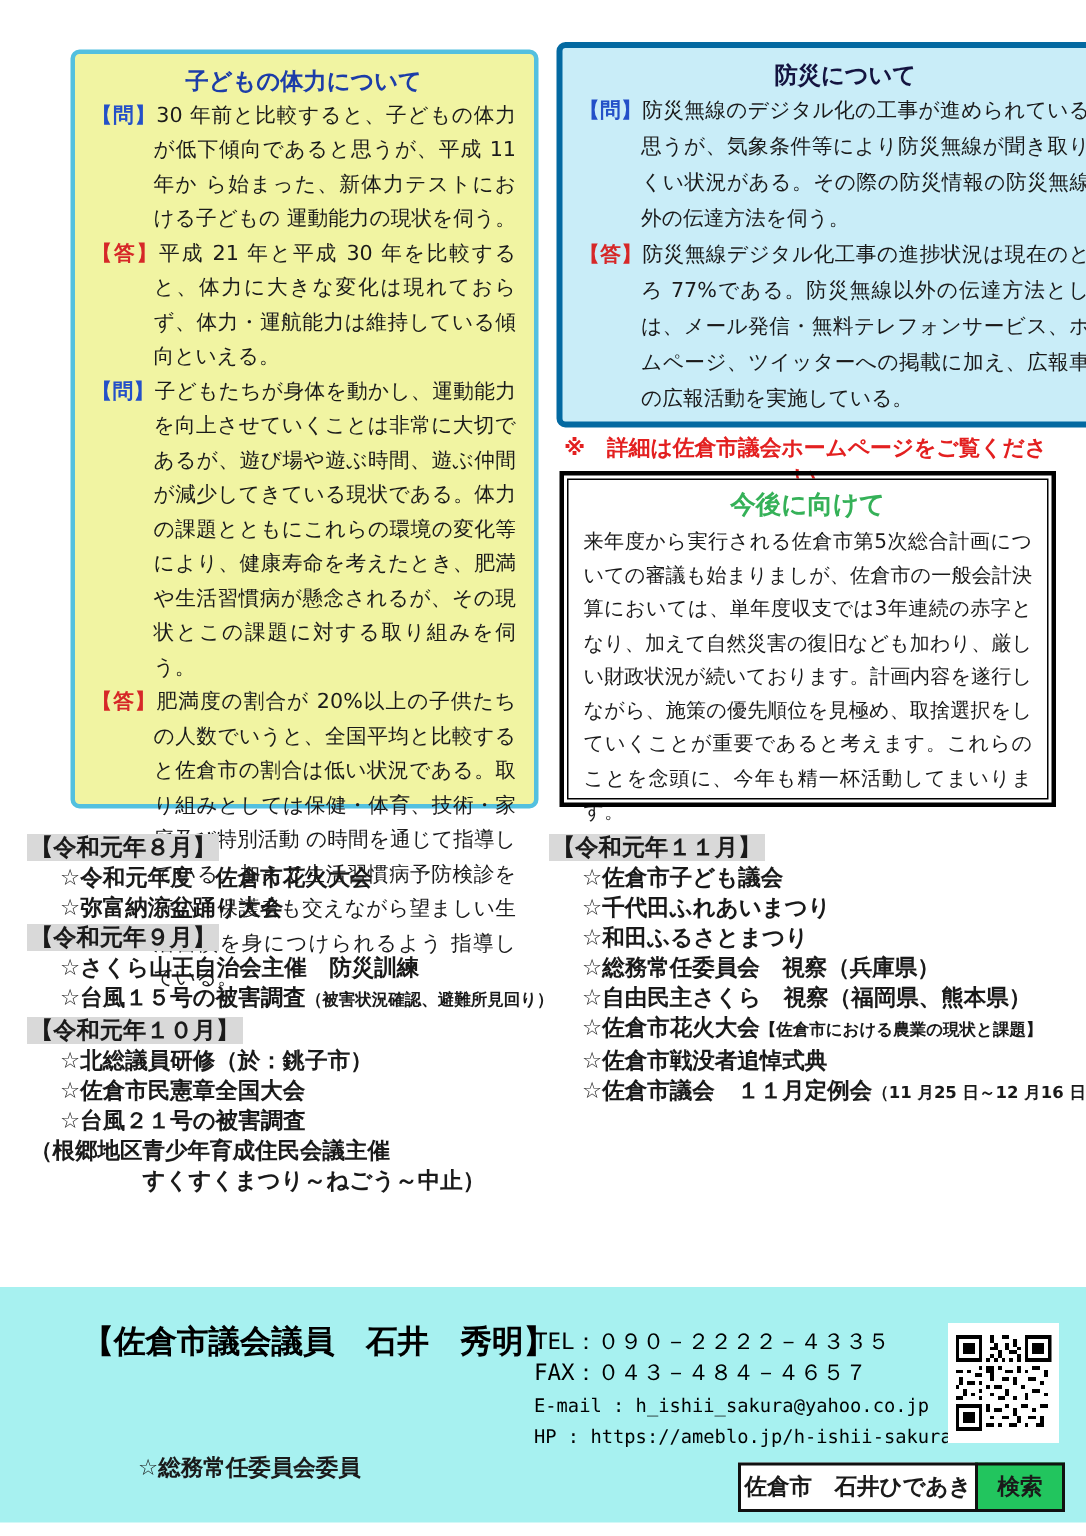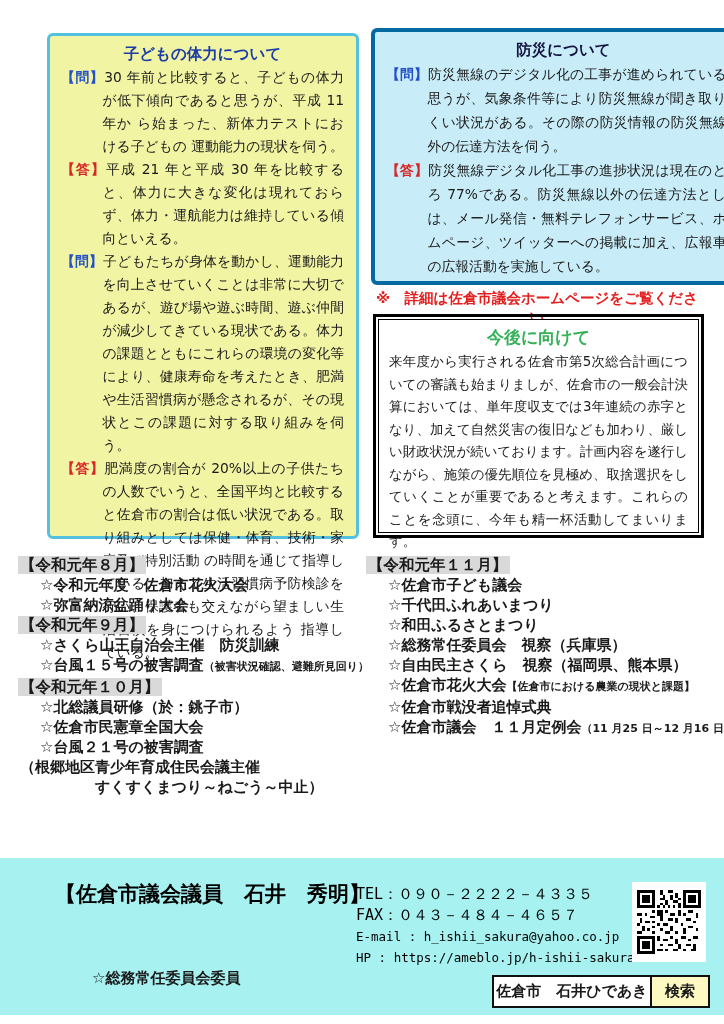--- a/index.html
+++ b/index.html
@@ -50,21 +50,21 @@
   .f-roles { position:absolute; left:92px; top:58px; font-size:15px; font-weight:bold; line-height:25px; white-space:pre; }
   .f-contact { position:absolute; left:356px; top:26px; color:#000;
                font-family:"DejaVu Sans Mono","Liberation Mono",monospace; line-height:21px; }
   .f-contact .big   { font-size:15px;   display:block; }
   .f-contact .small { font-size:12.5px; display:block; }
   .qr { position:absolute; left:632px; top:24px; width:74px; height:80px; background:#ffffff;
         display:flex; align-items:center; justify-content:center; }
   .search-wrap { position:absolute; left:478px; top:117px; display:flex;padding-left:14px; }
   .search-box { box-sizing:border-box; width:160px; height:33px; background:#fff; border:2px solid #111;
                 display:flex; align-items:center; justify-content:center; font-size:15px; font-weight:600; white-space:pre; }
-  .search-btn { box-sizing:border-box; width:60px; height:33px; margin-left:-2px; background:#fef9c3; border:2px solid #111;
+  .search-btn { box-sizing:border-box; width:60px; height:33px; margin-left:-2px; background:#22c55e; border:2px solid #111;
                 display:flex; align-items:center; justify-content:center; font-size:15px; font-weight:600; cursor:pointer; }
 </style>
 </head>
 <body>
 
 <div class="page">
 
   <div class="qa-box" id="fitness-box">
     <div class="qa-title">子どもの体力について</div>
     <div class="qa"><span class="ql q">【問】</span><span>30 年前と比較すると、子どもの体力が低下傾向であると思うが、平成 11 年か ら始まった、新体力テストにおける子どもの 運動能力の現状を伺う。</span></div>

